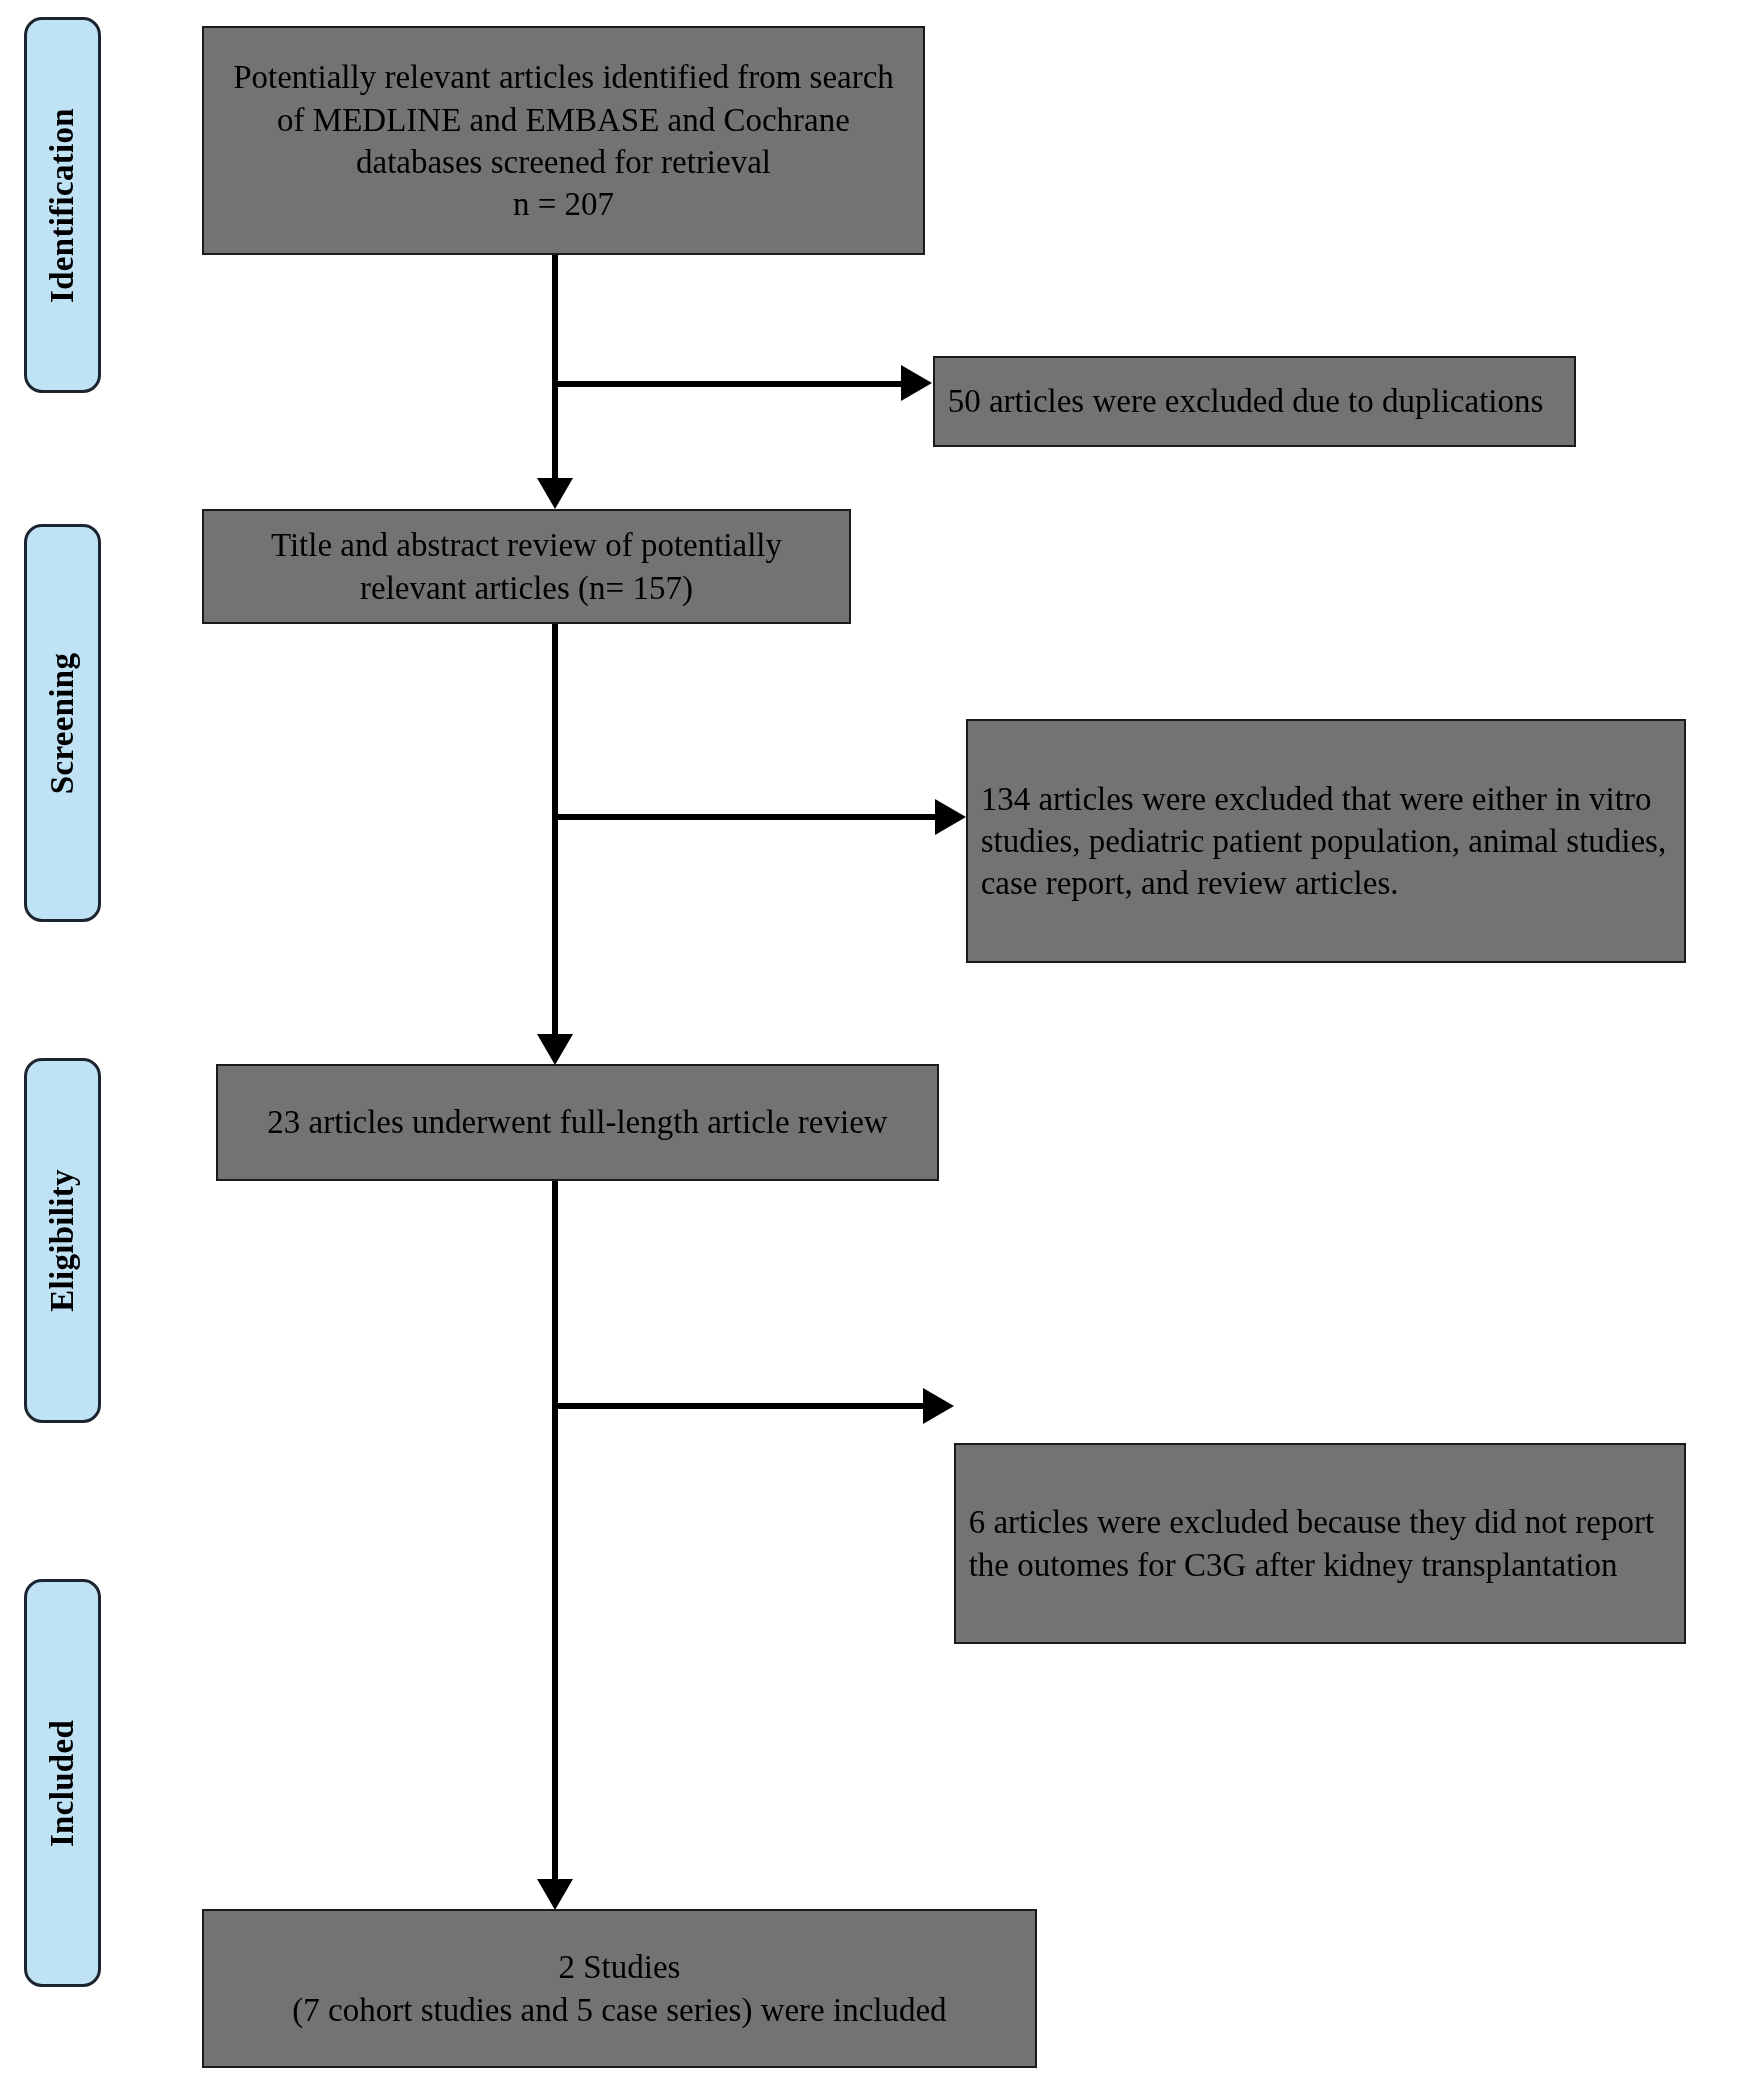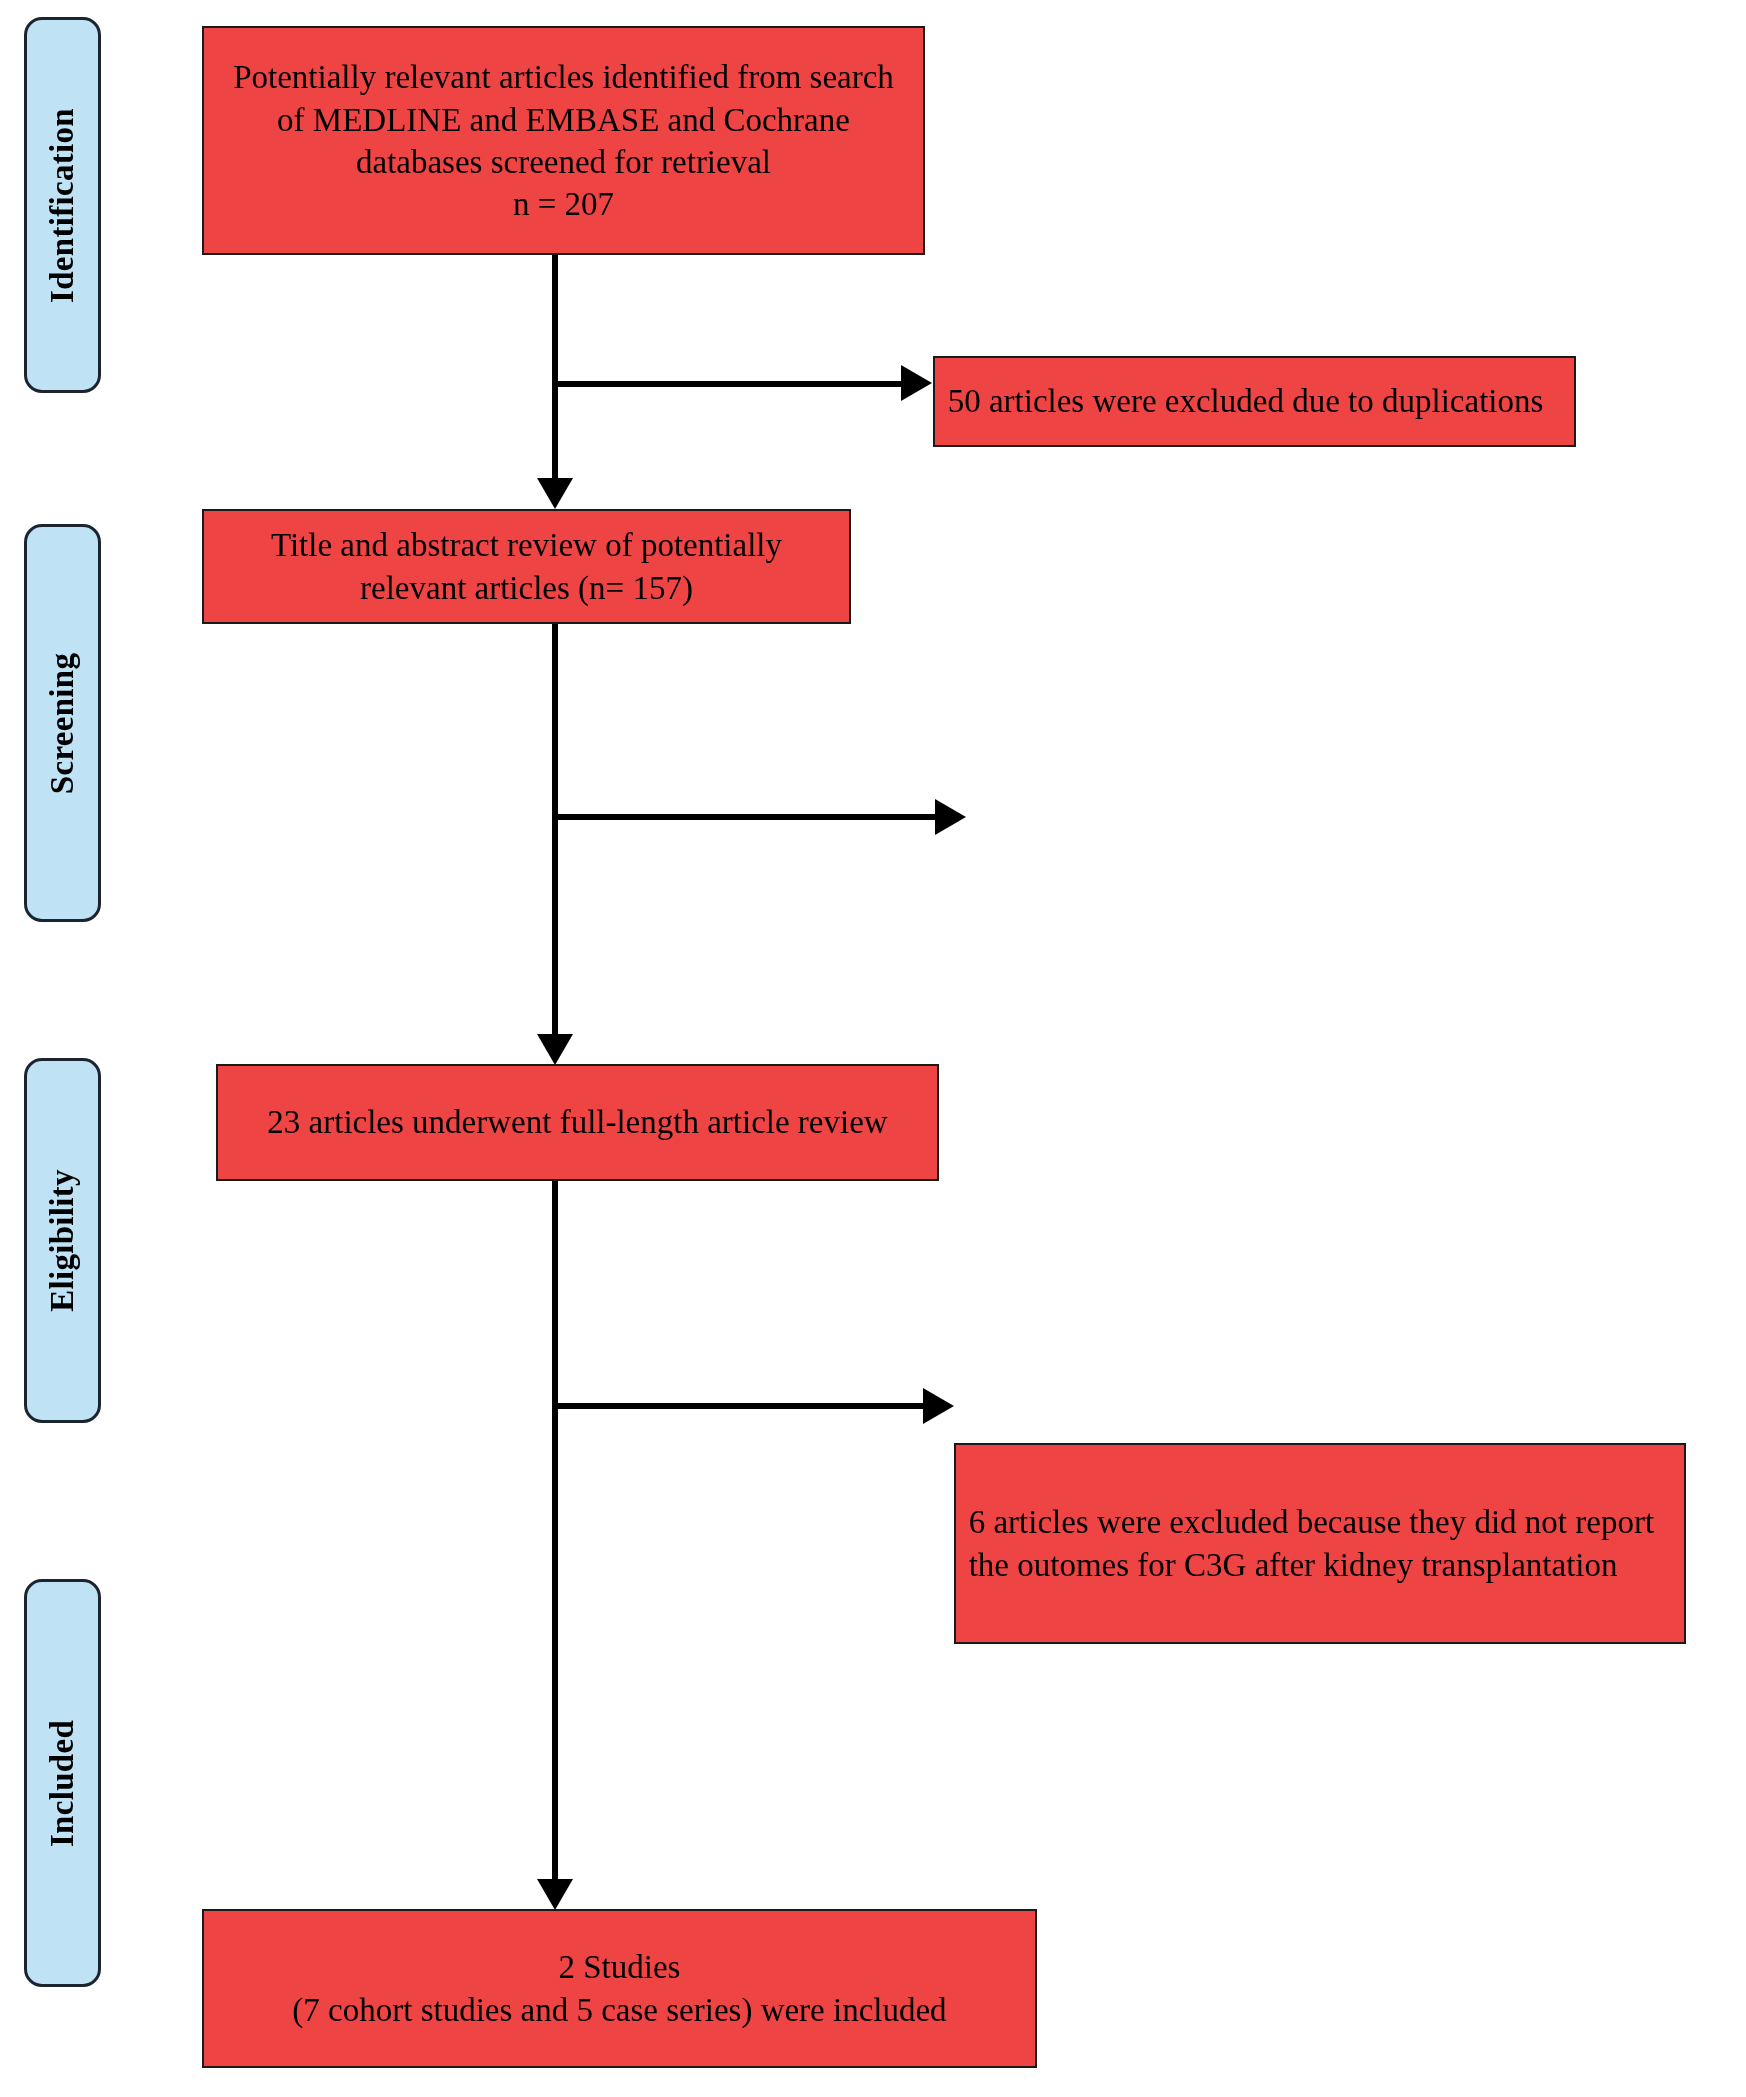--- a/index.html
+++ b/index.html
@@ -35,21 +35,21 @@
     font-weight: bold;
     font-size: 33px;
     letter-spacing: 0.3px;
     color: #000000;
     font-family: "Liberation Serif", "DejaVu Serif", serif;
   }
 
   
   .flow-box {
     position: absolute;
-    background: #ef4444;
+    background: #737373;
     border: 2.6px solid #1a1a1a;
     box-sizing: border-box;
     display: flex;
     align-items: center;
     justify-content: center;
     padding: 7.4px 12.7px;
   }
   .flow-box .box-text {
     font-size: 33px;
     line-height: 1.28;
@@ -127,20 +127,23 @@
 
   <div class="flow-box" style="left:202px; top:1909px; width:835px; height:159px;">
     <span class="box-text">2 Studies
 (7 cohort studies and 5 case series) were included</span>
   </div>
 
   <div class="flow-box left-align" style="left:933px; top:356px; width:643px; height:91px;">
     <span class="box-text">50 articles were excluded due to duplications</span>
   </div>
 
+  <div class="flow-box left-align" style="left:966px; top:719px; width:720px; height:244px;">
+    <span class="box-text">134 articles were excluded that were either in vitro studies, pediatric patient population, animal studies, case report, and review articles.</span>
+  </div>
 
   <div class="flow-box left-align" style="left:954px; top:1443px; width:732px; height:201px;">
     <span class="box-text">6 articles were excluded because they did not report the outomes for C3G after kidney transplantation</span>
   </div>
 
   <div class="v-line" style="left:552px; top:255px; height:224px;"></div>
   <div class="arrow-down" style="left:537px; top:478px;"></div>
 
   <div class="h-line" style="left:552px; top:381px; width:350px;"></div>
   <div class="arrow-right" style="left:901px; top:365px;"></div>

